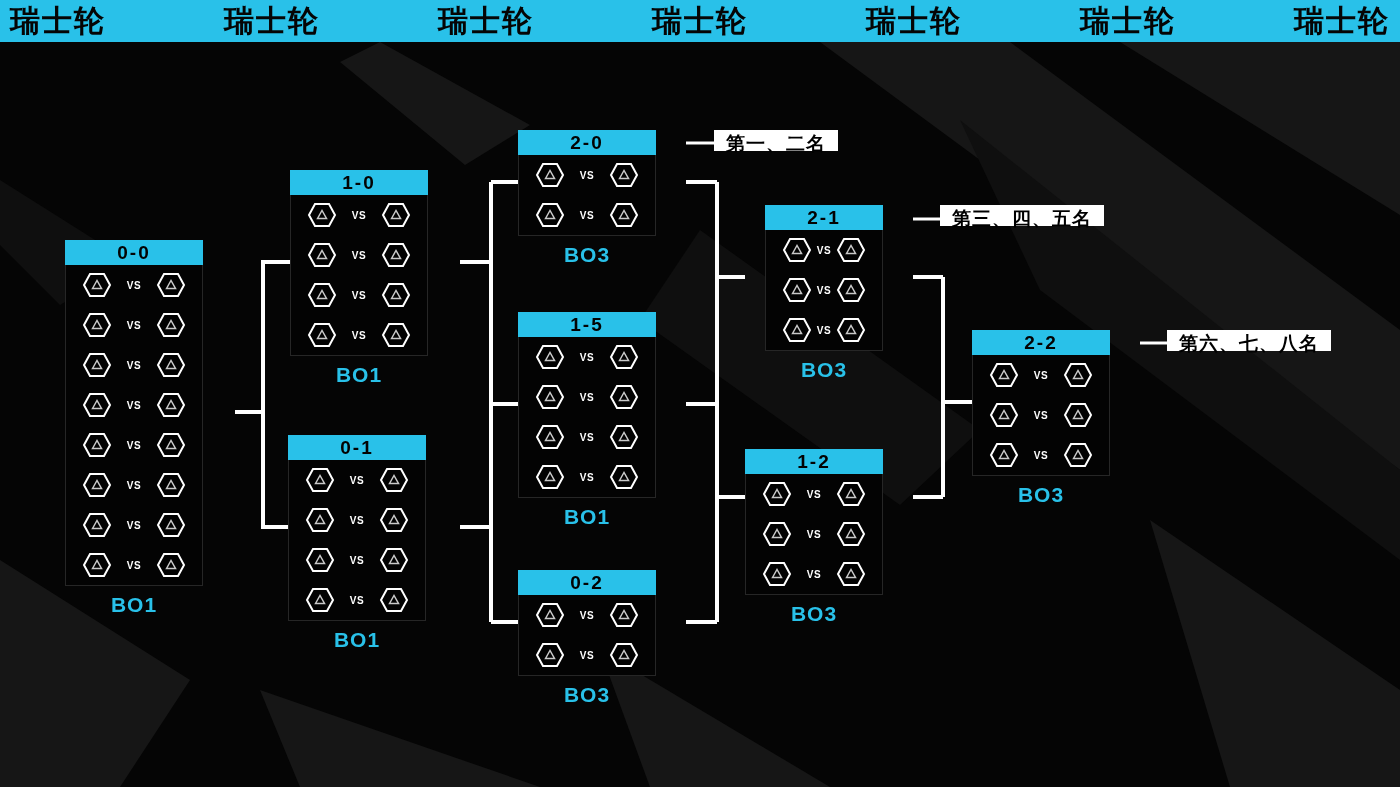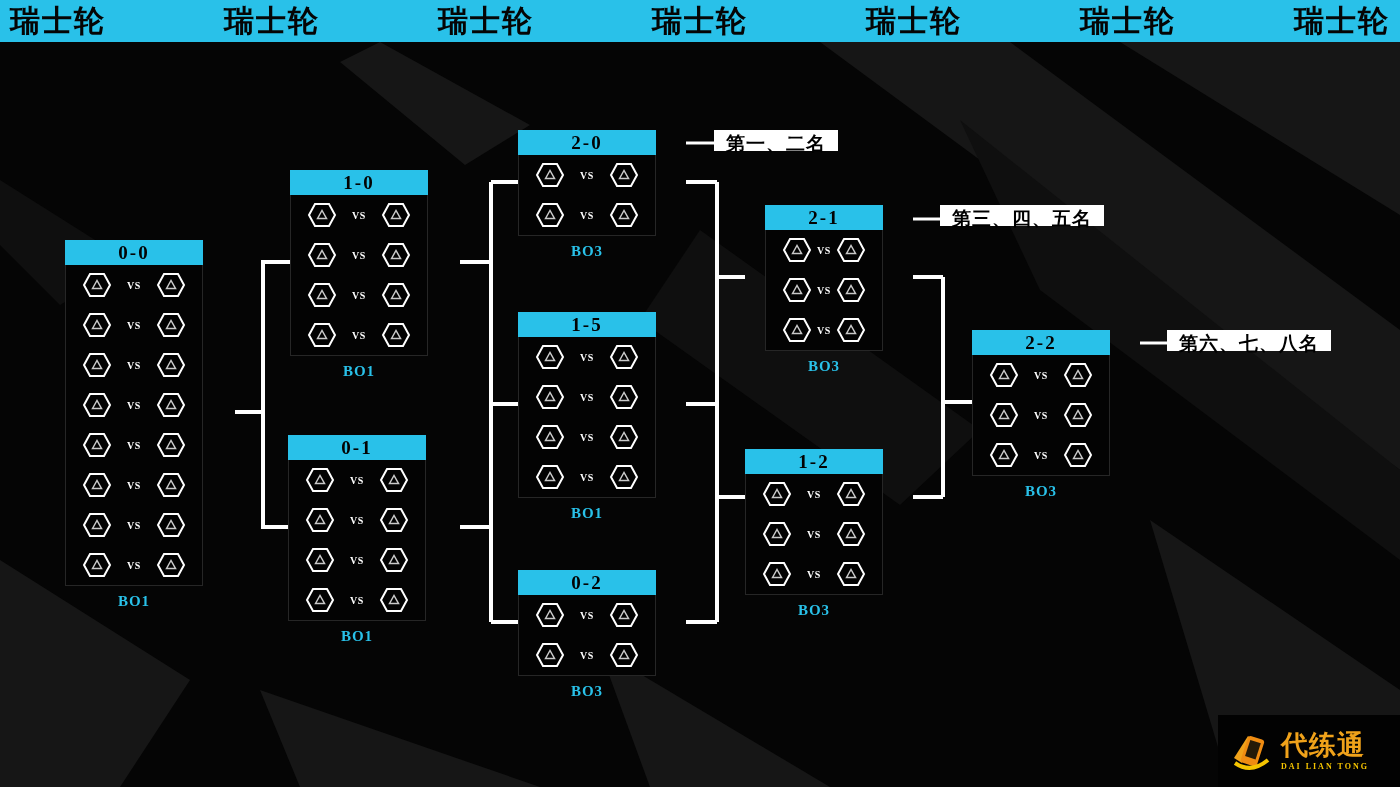--- a/index.html
+++ b/index.html
@@ -1,38 +1,38 @@
 <!DOCTYPE html>
 <html><head>
 <meta charset="utf-8">
 <style>
   * { margin:0; padding:0; box-sizing:border-box; }
   html,body { background:#000; font-family:"Liberation Sans", sans-serif; }
-  .stage { position:relative; width:1400px; height:787px; background:#050505; overflow:hidden;font-family:Liberation Serif, serif; }
+  .stage { position:relative; width:1400px; height:787px; background:#050505; overflow:hidden; }
 
   
   .bg { position:absolute; left:0; top:0; z-index:0; }
 
   
   .banner { position:absolute; top:0; left:0; width:1400px; height:42px; background:#29c1e9;
             display:flex; justify-content:space-between; align-items:center; padding:0 10px; z-index:5; }
   .banner span { font-size:30px; font-weight:bold; color:#050505; letter-spacing:2px; }
 
   
   .connectors { position:absolute; left:0; top:0; z-index:1; }
 
   
   .match-box { position:absolute; width:138px; z-index:2; }
   .box-header { height:25px; background:#29c1e9; text-align:center; font-size:19px; font-weight:bold;
                 letter-spacing:2px; line-height:26px; color:#030303; }
   .box-body { background:#030303; border:1px solid #262626; border-top:none; }
   .match-row { height:40px; display:flex; align-items:center; justify-content:space-between; padding:0 16px; }
   .match-row .hex { display:block; }
   .vs { color:#ffffff; font-size:10px; font-weight:bold; letter-spacing:.5px; }
-  .box-format { margin-top:7px; text-align:center; color:#29c1e9; font-size:15px; font-weight:bold; letter-spacing:1px; }
+  .box-format { margin-top:7px; text-align:center; color:#29c1e9; font-size:21px; font-weight:bold; letter-spacing:1px; }
 
   .b00 { left:65px;  top:240px; }
   .b10 { left:290px; top:170px; }
   .b01 { left:288px; top:435px; }
   .b20 { left:518px; top:130px; }
   .b11 { left:518px; top:312px; }
   .b02 { left:518px; top:570px; }
   .b21 { left:745px; top:205px;padding-left:20px; }
   .b12 { left:745px; top:425px;margin-top:24px; }
   .b22 { left:972px; top:330px; }
@@ -534,28 +534,14 @@
           </svg>
         </div>
       </div>
     <div class="box-format">BO3</div>
   </div>
 
   <div class="result-label r1">第一、二名</div>
   <div class="result-label r2">第三、四、五名</div>
   <div class="result-label r3">第六、七、八名</div>
 
-  <div class="logo">
-    <svg width="46" height="46" viewBox="0 0 46 46">
-      <polygon points="6,30 20,8 27,14 14,35" fill="#f0a21a"></polygon>
-      <g transform="rotate(18 24 23)">
-        <rect x="16" y="9" width="17" height="28" rx="3" fill="#ef8c12"></rect>
-        <rect x="19" y="13" width="11" height="17" fill="#241a08"></rect>
-      </g>
-      <path d="M7 35 q16 11 33 -3" stroke="#f5c400" stroke-width="4" fill="none"></path>
-    </svg>
-    <div>
-      <div class="logo-title">代练通</div>
-      <div class="logo-subtitle">DAI LIAN TONG</div>
-    </div>
-  </div>
 
 </div>
 
 </body></html>

